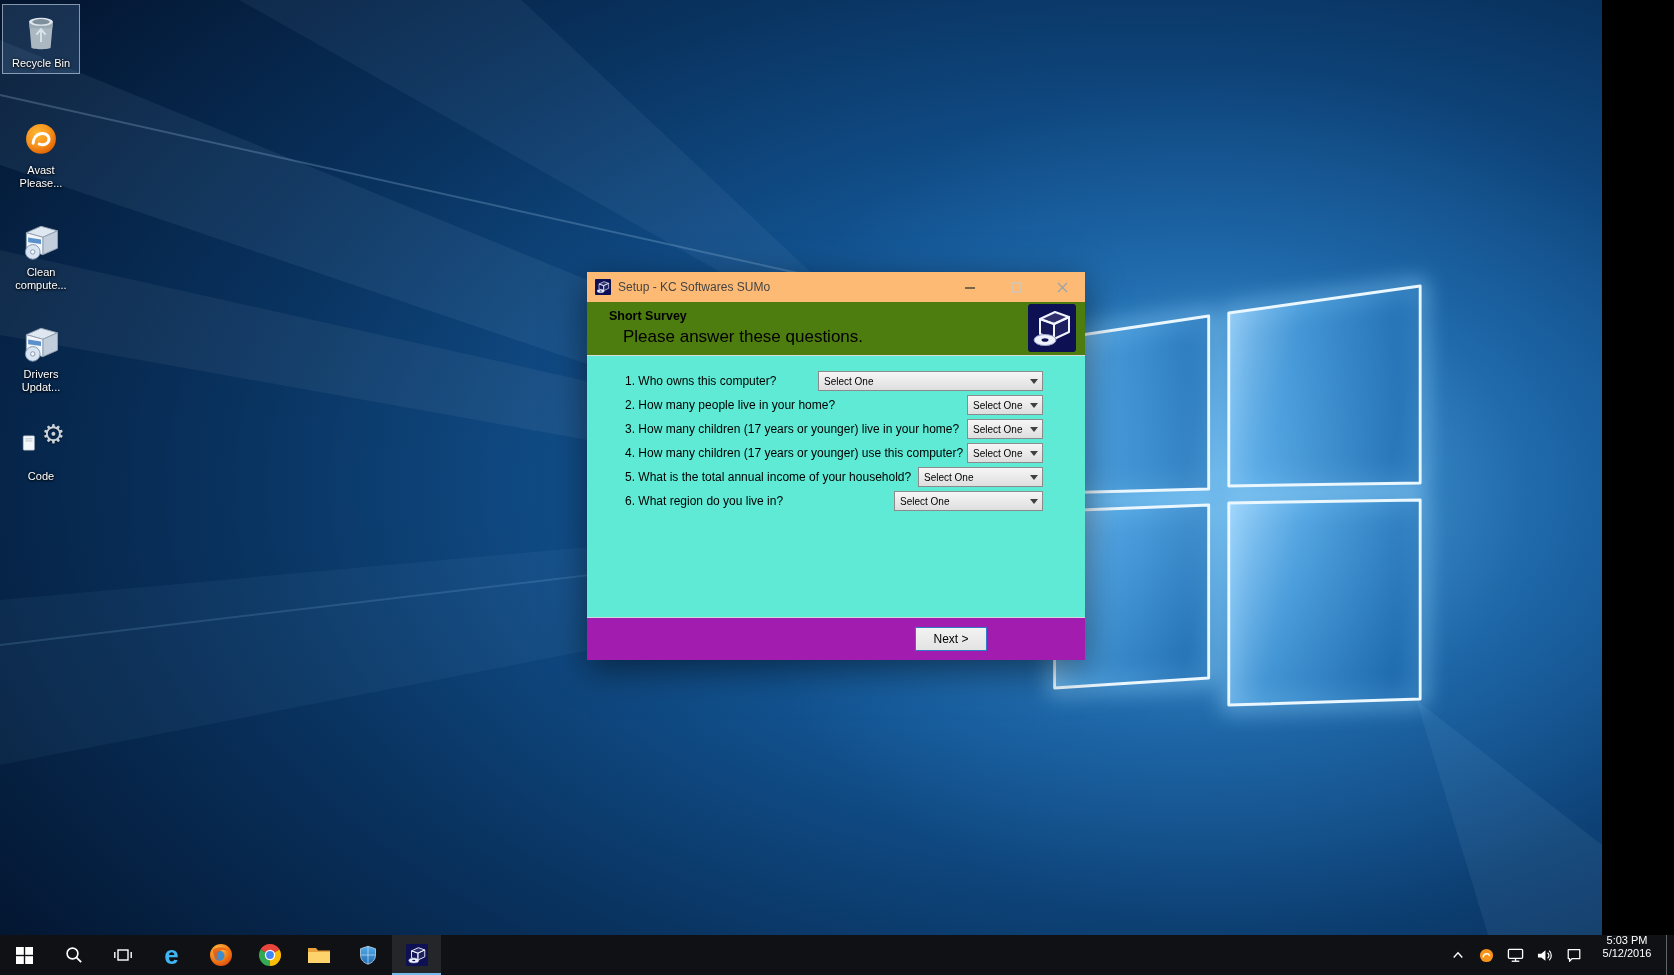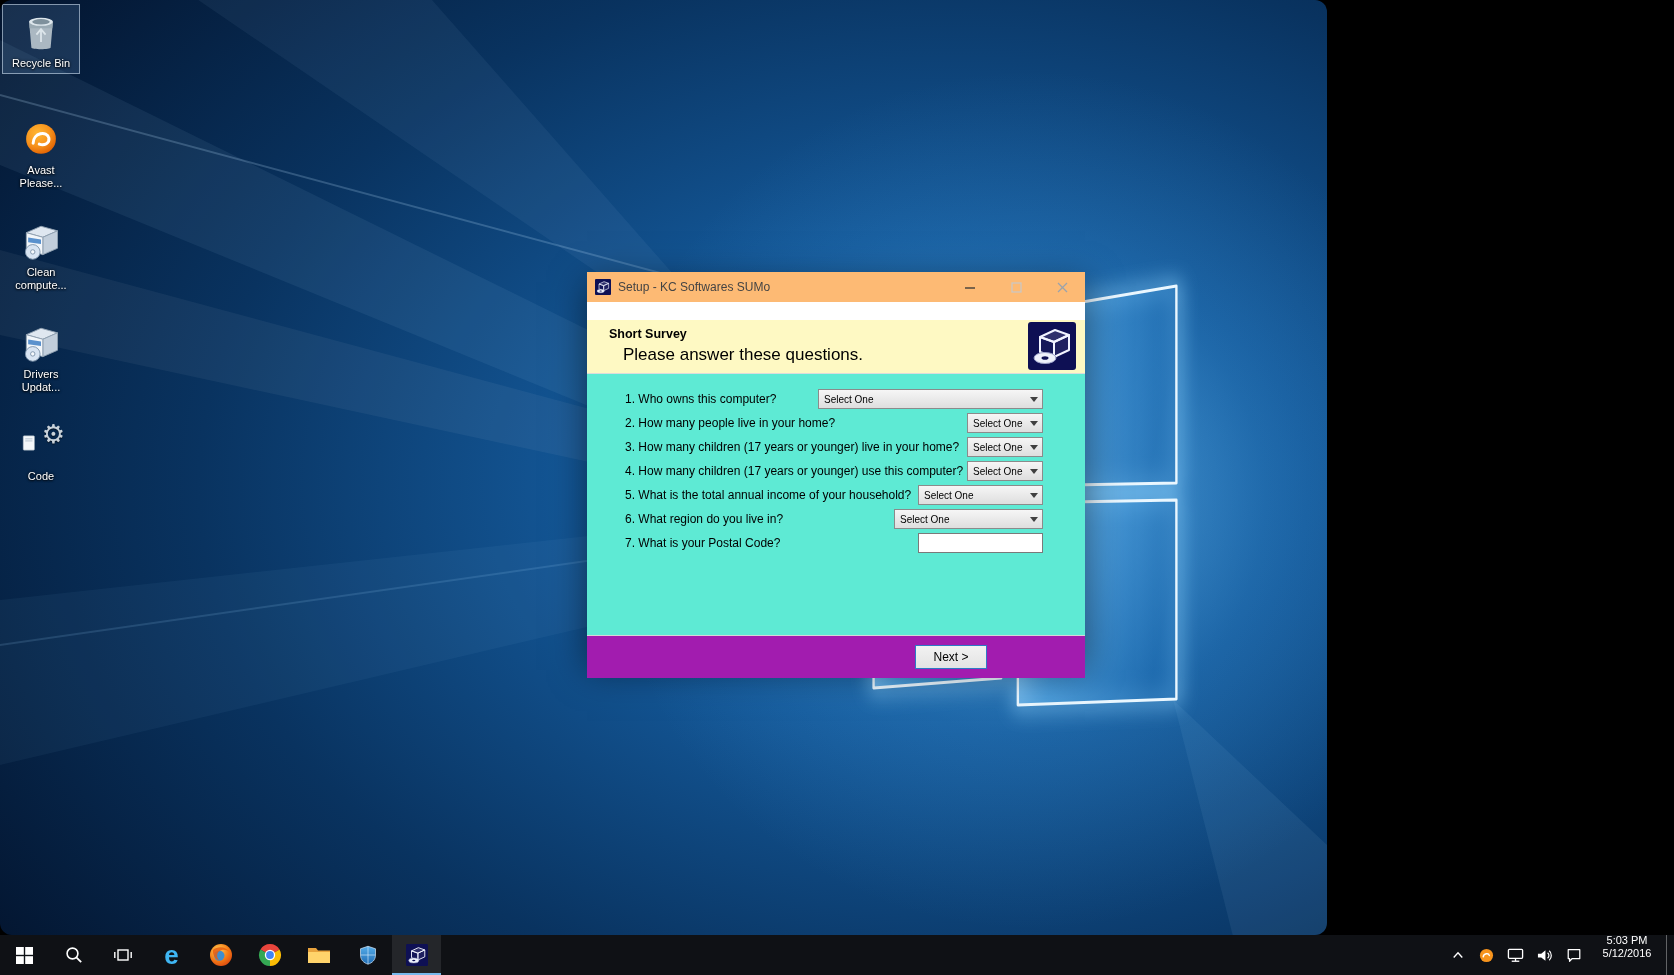--- a/index.html
+++ b/index.html
@@ -1,20 +1,20 @@
 <!DOCTYPE html>
 <html><head>
 <meta charset="utf-8">
 <style>
   * { margin:0; padding:0; box-sizing:border-box; }
   html,body { width:1674px; height:975px; overflow:hidden; }
   body { font-family:"Liberation Sans", sans-serif; background:#000; position:relative; user-select:none; }
 
   
-  .desktop { position:absolute; left:0; top:0; width:1327px; height:935px; overflow:hidden;border-radius:12px; }
+  .desktop { position:absolute; left:0; top:0; width:1602px; height:935px; overflow:hidden; }
   .wallpaper { position:absolute; left:0; top:0; width:100%; height:100%; display:block; }
 
   
   .desktop-icons { position:absolute; left:0; top:0; width:84px; }
   .d-icon { position:absolute; left:2px; width:78px; text-align:center; cursor:default; padding:2px 0 3px; }
   .d-icon.selected { background:rgba(120,170,220,0.18); border:1px solid rgba(220,235,250,0.55); }
   .d-img { width:48px; height:48px; margin:0 auto; display:flex; align-items:center; justify-content:center; }
   .d-label { margin-top:2px; font-size:11px; line-height:13px; color:#fff;
              text-shadow:0 1px 2px rgba(0,0,0,0.95), 0 0 3px rgba(0,0,0,0.8); }
   .d-label span { display:block; }
@@ -22,21 +22,21 @@
 
   
   .window { position:absolute; left:587px; top:272px; width:498px; height:388px;
             background:#fff; box-shadow:0 10px 34px rgba(0,0,0,0.5); font-size:12px; }
   .titlebar { height:30px; background:#fdba74; display:flex; align-items:center; padding-left:8px; }
   .tb-icon { width:16px; height:16px; flex:0 0 auto; }
   .tb-title { margin-left:7px; font-size:12px; color:#444; }
   .caption-buttons { margin-left:auto; display:flex; height:100%; }
   .cap-btn { width:46px; height:100%; display:flex; align-items:center; justify-content:center;
              background:none; border:none; cursor:pointer; }
-  .window-header { position:relative; height:54px; background:#fef9c3; border-bottom:1px solid #dcdcdc;margin-top:18px; }
+  .window-header { position:relative; height:54px; background:#4d7c0f; border-bottom:1px solid #dcdcdc; }
   .h-title { position:absolute; left:22px; top:7px; font-weight:bold; font-size:12.5px; color:#000; }
   .h-sub   { position:absolute; left:36px; top:25px; font-size:17px; color:#000; }
   .h-icon  { position:absolute; right:9px; top:2px; width:48px; height:48px; }
 
   .content { height:261px; background:#5eead4; padding:15px 42px 0 38px; }
   .q-row { height:20px; margin-bottom:4px; display:flex; align-items:center; justify-content:space-between; }
   .q-label { font-size:12px; color:#000; white-space:nowrap; }
   .combo { height:20px; background:linear-gradient(#f6f6f6,#dedede); border:1px solid #8b8b8b;
            display:flex; align-items:center; cursor:default; }
   .combo-value { flex:1; font-size:10px; color:#000; padding-left:5px; white-space:nowrap; overflow:hidden; }
@@ -313,24 +313,20 @@
       <div class="q-row">
         <span class="q-label">6. What region do you live in?</span>
         <div class="combo w-md2">
           <span class="combo-value">Select One</span>
           <span class="combo-arrow">
               <i></i>
             </span>
         </div>
       </div>
 
-      <div class="q-row">
-        <span class="q-label">7. What is your Postal Code?</span>
-        <input class="postal-input" type="text" value="" style="">
-      </div>
     </div>
 
     <div class="footer">
       <button class="next-btn">Next &gt;</button>
     </div>
   </div>
 
 </div>
 
 <div class="taskbar">

